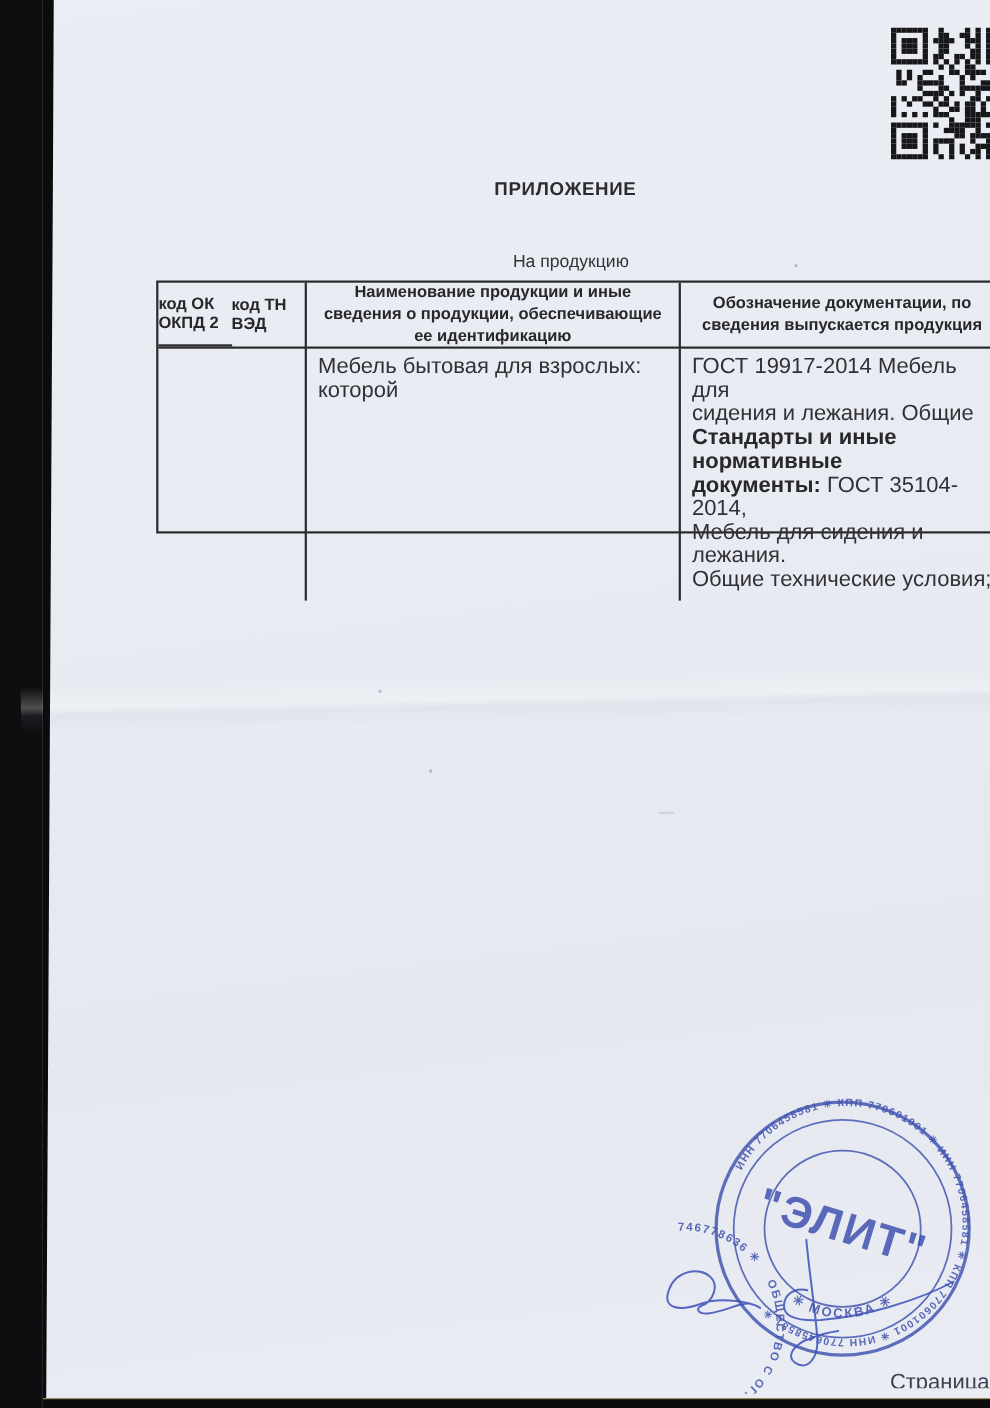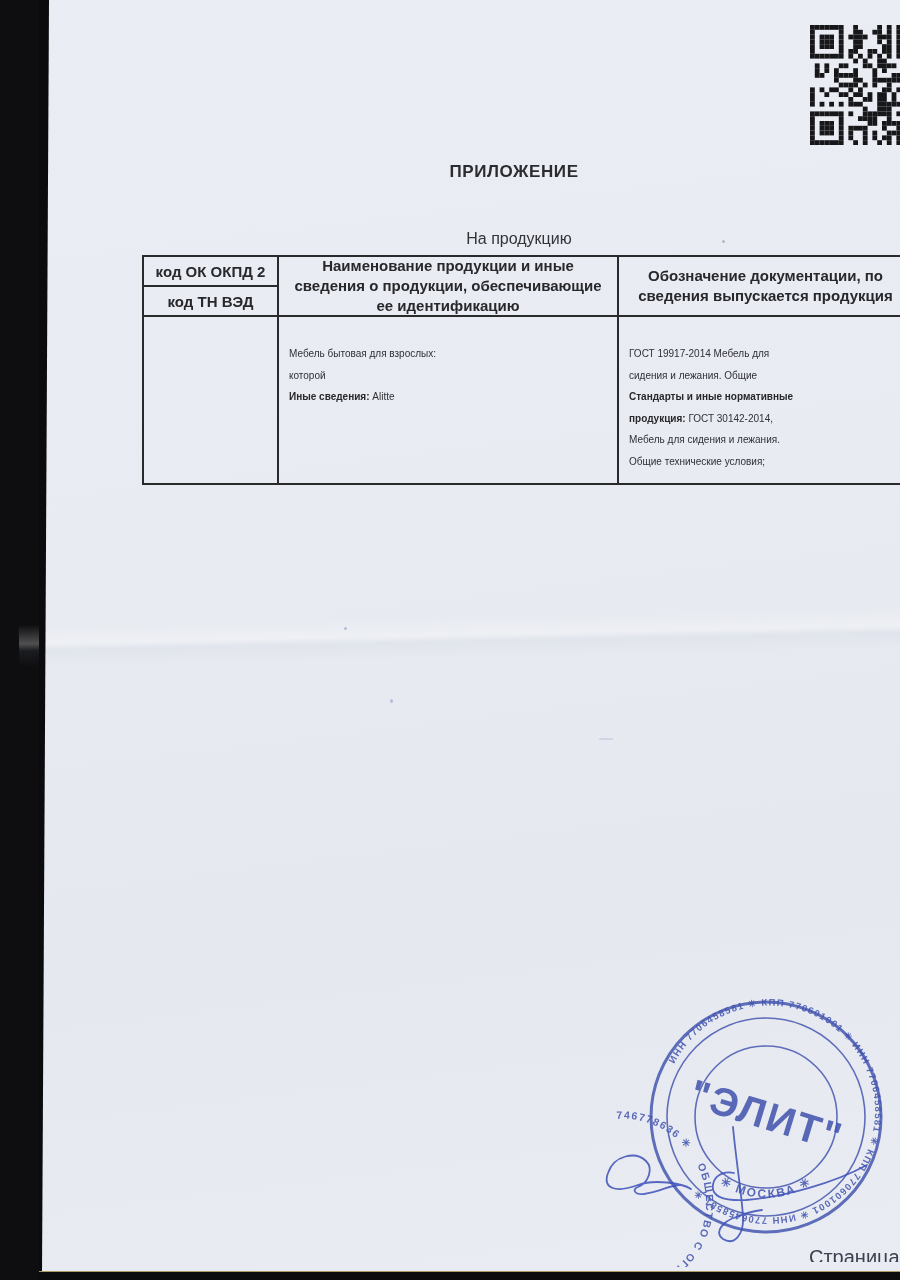--- a/index.html
+++ b/index.html
@@ -30,24 +30,24 @@
   .subtitle .num{margin-left:16px;color:#3e4046;}
   .caption{position:absolute;left:55px;top:230px;width:850px;text-align:center;font-size:16px;color:#333338;}
   
   .doc-table{position:absolute;left:103px;top:255px;width:772px;height:230px;
     border:2px solid #2a2a2d;box-sizing:border-box;display:grid;
     grid-template-columns:135px 340px 1fr;grid-template-rows:60px 1fr;color:#2e2e33;}
   .cell{box-sizing:border-box;}
   .br{border-right:2px solid #2a2a2d;}
   .bb{border-bottom:2px solid #2a2a2d;}
   .hcell{font-weight:bold;font-size:15px;text-align:center;display:flex;align-items:center;justify-content:center;line-height:20px;color:#28282c;}
-  .c1h{display:flex;flex-direction:column;}
+  .c1h{display:flex;}
   .c1h .half{flex:1;display:flex;align-items:center;justify-content:center;font-weight:bold;font-size:15px;color:#28282c;}
   .c1h .half:first-child{border-bottom:2px solid #2a2a2d;}
-  .bodycell{font-size:10px;line-height:21.5px;padding:26px 8px 8px 10px;color:#303036;}
+  .bodycell{font-size:20px;line-height:21.5px;padding:6px 8px 8px 10px;color:#303036;}
   .tline{min-height:21.5px;}
   .b{font-weight:bold;color:#28282c;}
   
   .footer-clip{position:absolute;left:770px;top:1246px;width:120px;height:16px;overflow:hidden;}
   .footer-text{font-family:Liberation Sans, sans-serif;font-size:20px;color:#3c414e;}
   
   .stamp{position:absolute;left:577px;top:967px;width:300px;height:300px;}
   .signature{position:absolute;left:555px;top:1125px;width:330px;height:140px;}
   .qr{position:absolute;left:769px;top:25px;width:124px;height:120px;}
 </style>
@@ -391,27 +391,26 @@
       <div class="half">код ОК ОКПД 2</div>
       <div class="half">код ТН ВЭД</div>
     </div>
     <div class="cell br bb hcell" style="padding:0 14px;">Наименование продукции и иные сведения о продукции, обеспечивающие ее идентификацию</div>
     <div class="cell bb hcell" style="padding:0 18px;">Обозначение документации, по сведения выпускается продукция</div>
 
     <div class="cell br bodycell"></div>
     <div class="cell br bodycell">
         <div class="tline"><span>Мебель бытовая для взрослых:</span></div>
         <div class="tline"><span>которой</span></div>
-        <div class="tline"><span class="b">Иные сведения:</span><span> Alitte</span></div>
       </div>
     <div class="cell bodycell">
         <div class="tline"><span>ГОСТ 19917-2014 Мебель для</span></div>
         <div class="tline"><span>сидения и лежания. Общие</span></div>
         <div class="tline"><span class="b">Стандарты и иные нормативные</span></div>
-        <div class="tline"><span class="b">продукция:</span><span> ГОСТ 30142-2014,</span></div>
+        <div class="tline"><span class="b">документы:</span><span> ГОСТ 35104-2014,</span></div>
         <div class="tline"><span>Мебель для сидения и лежания.</span></div>
         <div class="tline"><span>Общие технические условия;</span></div>
       </div>
   </div>
 
   <svg class="stamp" viewBox="-150 -150 300 300">
     <defs>
       <path id="ring-outer" d="M -91.8 -53 A 106 106 0 1 1 -91.9 -52.8"></path>
       <path id="ring-inner" d="M -68.8 48.2 A 84 84 0 1 1 -68.9 48.0"></path>
       <path id="arc-bottom" d="M -52 62 A 81 81 0 0 0 52 62"></path>

